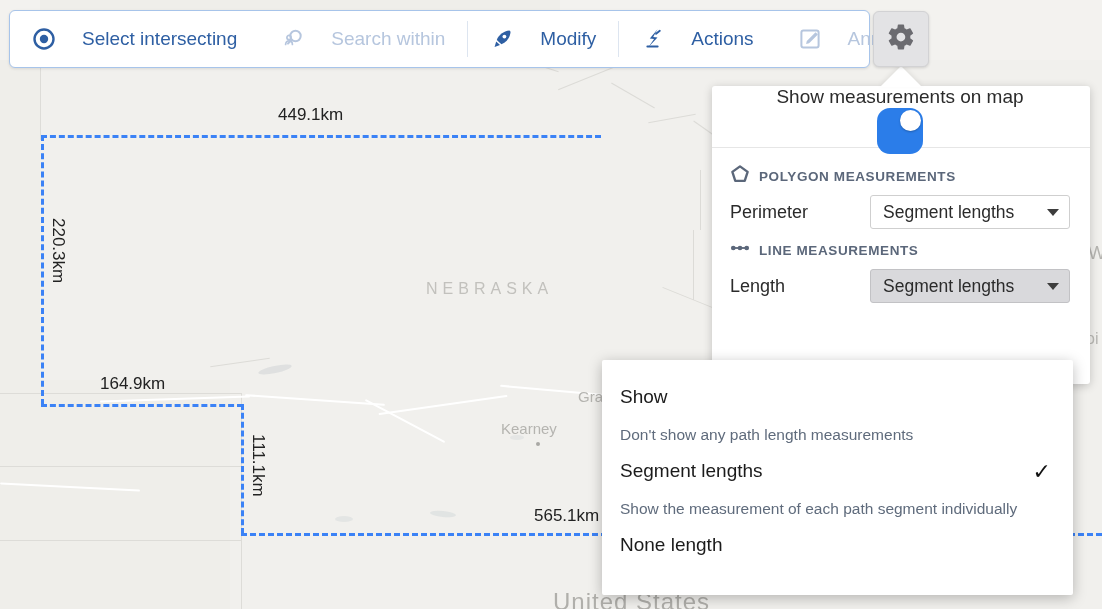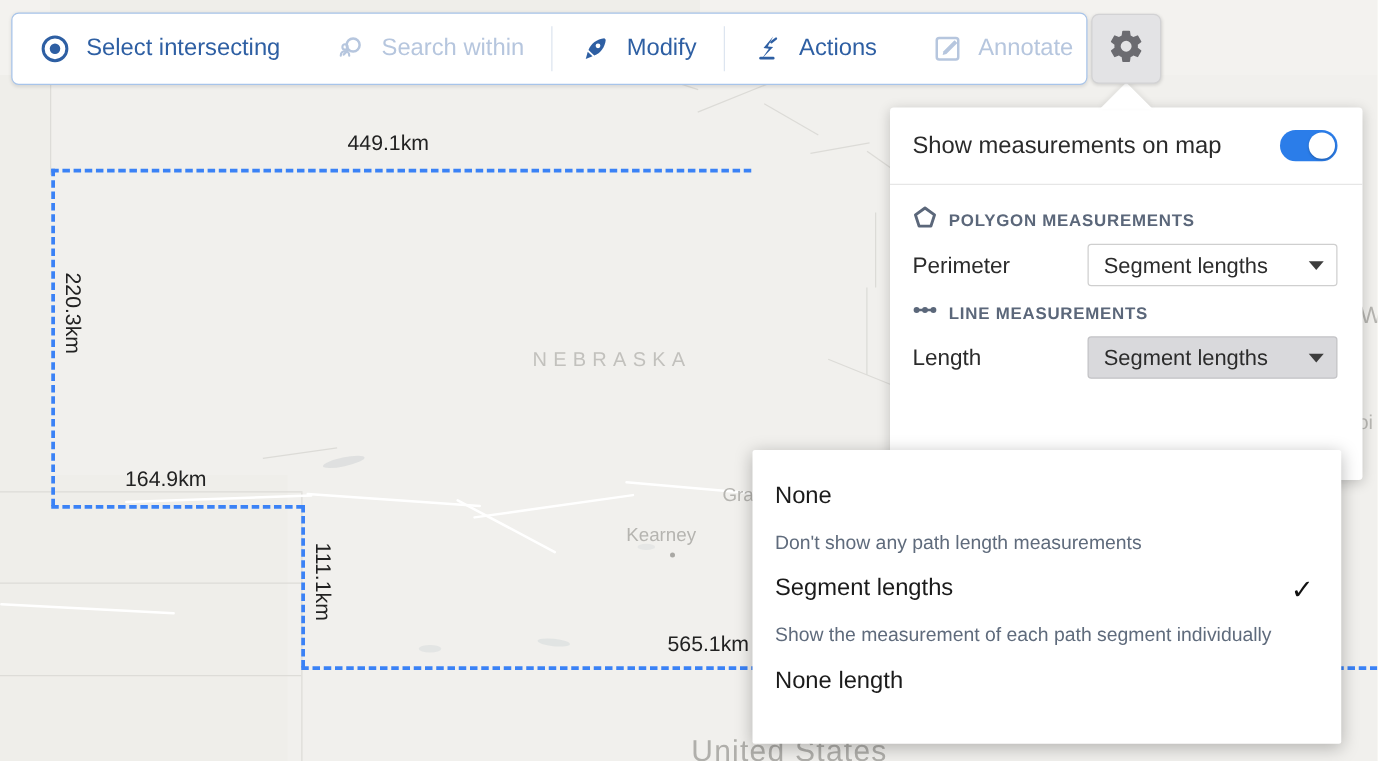--- a/index.html
+++ b/index.html
@@ -116,21 +116,21 @@
     border: 1px solid #a7c4ea;
     border-radius: 6px;
     display: flex;
     align-items: center;
     box-shadow: 0 1px 3px rgba(0,0,0,0.10);
     z-index: 20;
   }
   .tb-item {
     display: flex;
     align-items: center;
-    gap: 13px;
+    gap: 26px;
     padding: 0 22px;
     height: 100%;
     cursor: pointer;
     user-select: none;
   }
   .tb-item .tb-label {
     font-size: 19px;
     color: #2e5fa3;
     white-space: nowrap;
   }
@@ -186,20 +186,21 @@
     z-index: 19;
     filter: drop-shadow(0 -2px 2px rgba(0,0,0,0.07));
   }
   .panel-head {
     height: 62px;
     display: flex;
     align-items: center;
     justify-content: space-between;
     padding: 0 20px 0 18px;
     border-bottom: 1px solid #e6e6e6;
+    flex-direction: column;
   }
   .panel-head-label {
     font-size: 19px;
     color: #2b2b2b;
   }
   .toggle {
     width: 46px; height: 25px;
     border-radius: 13px;
     background: #2b7de9;
     position: relative;
@@ -485,21 +486,21 @@
           <span class="caret"></span>
         </span>
       </div>
 
     </div>
   </div>
 
   <div class="menu">
 
     <div class="menu-item">
-      <div class="menu-item-title">None</div>
+      <div class="menu-item-title">Show</div>
       <div class="menu-item-desc">Don't show any path length measurements</div>
     </div>
 
     <div class="menu-item">
       <div class="menu-item-title">Segment lengths</div>
       <div class="menu-item-desc">Show the measurement of each path segment individually</div>
       <div class="menu-check">✓</div>
     </div>
 
     <div class="menu-item">

